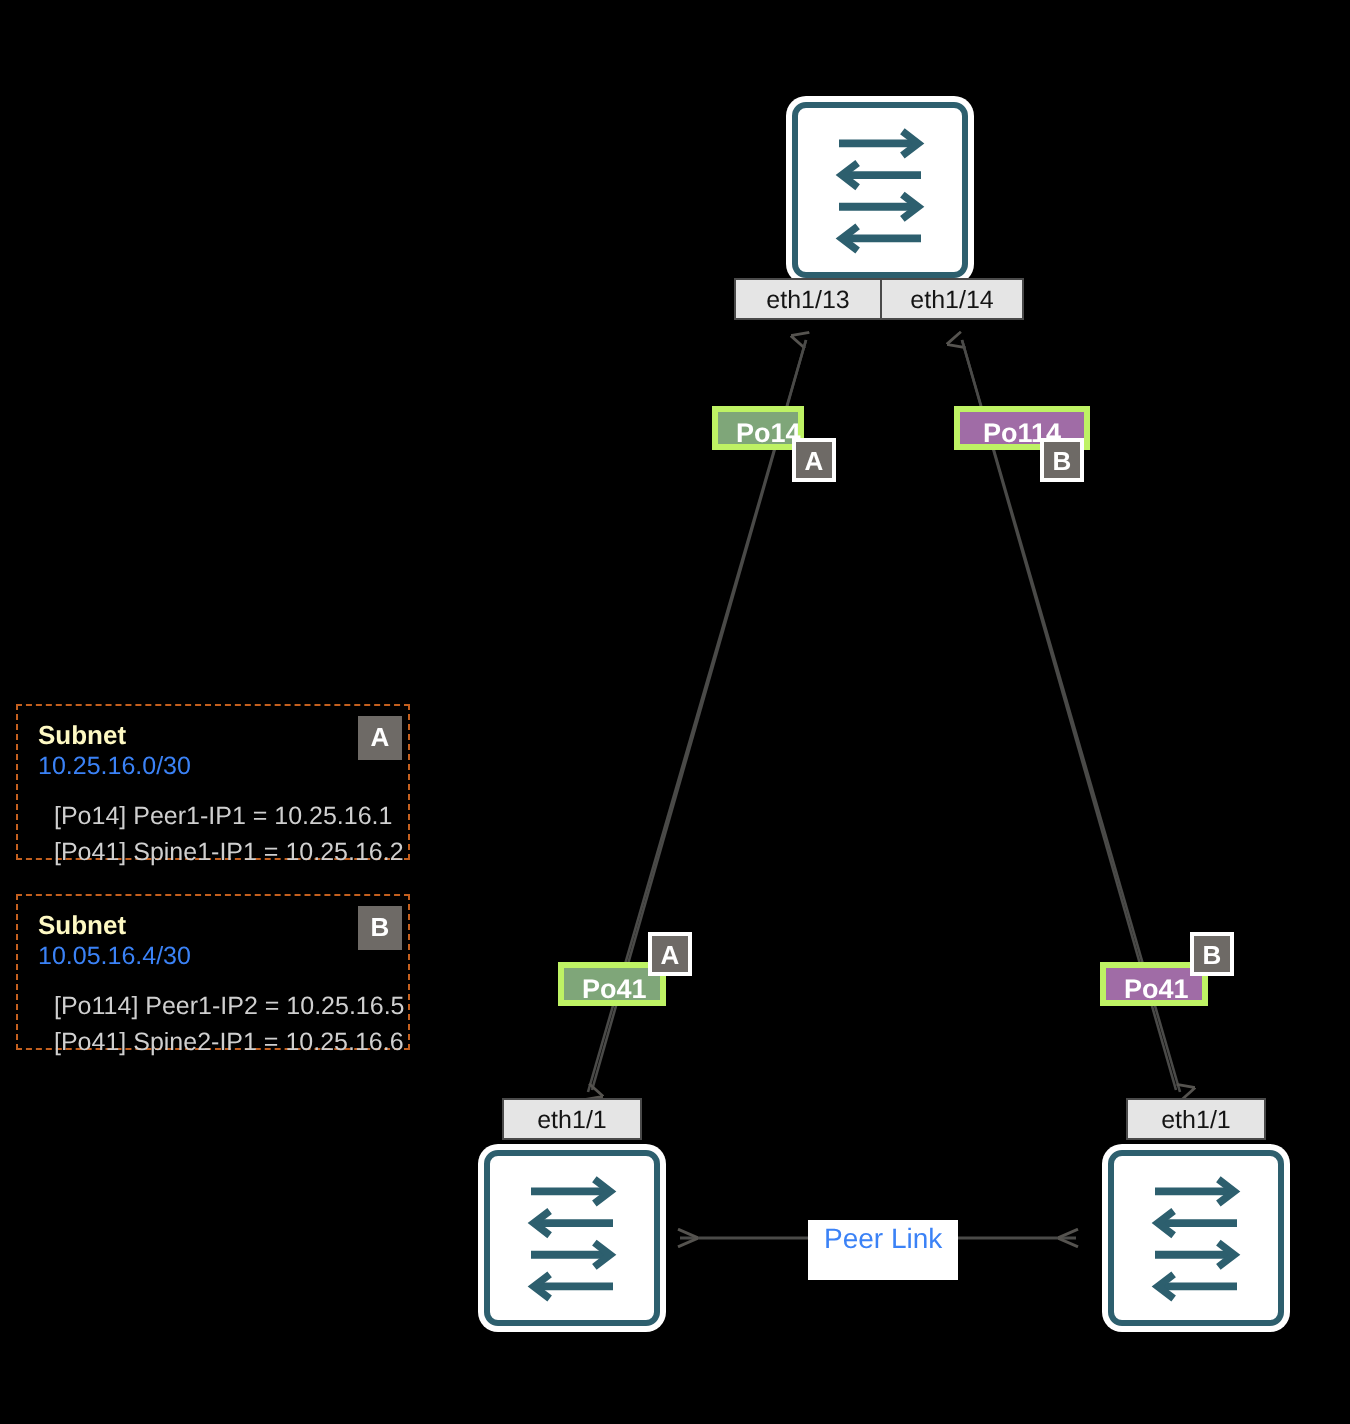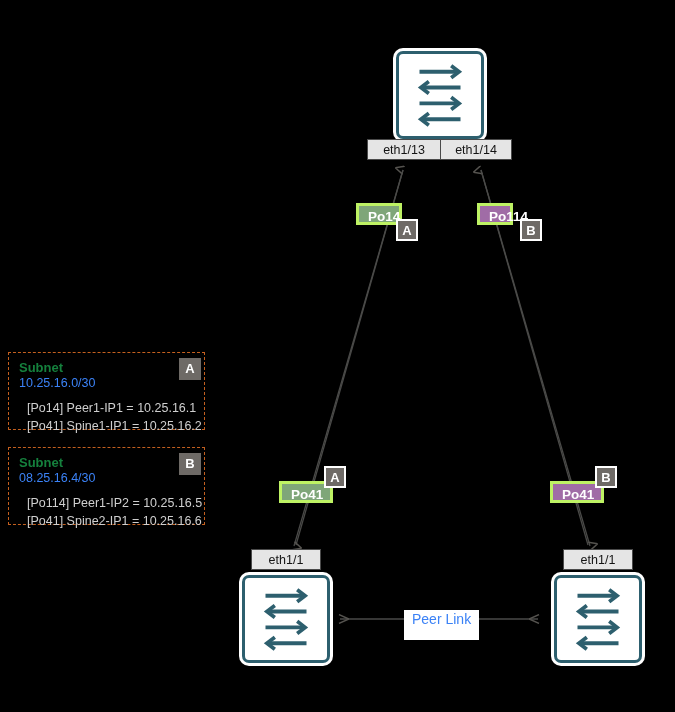--- a/index.html
+++ b/index.html
@@ -114,21 +114,21 @@
   }
 
   
   .subnet {
     position: absolute;
     border: 1px dashed #c4601f;
     box-sizing: border-box;
     padding: 7px 10px 8px 10px;
   }
   .subnet-title {
-    color: #15803d;
+    color: #fef9c3;
     font-weight: 700;
     font-size: 13px;
     line-height: 15px;
   }
   .subnet-cidr {
     color: #3b82f6;
     font-size: 12.5px;
     line-height: 17px;
   }
   .subnet-lines { margin-top: 7px; }
@@ -187,21 +187,21 @@
       </g>
     </svg>
   </div>
 
   <div class="port" style="left:367px; top:139px; width:74px;">eth1/13</div>
   <div class="port" style="left:440px; top:139px; width:72px;">eth1/14</div>
 
   <div class="po po-green" style="left:356px; top:203px; width:46px;">Po14</div>
   <div class="badge" style="left:396px; top:219px;">A</div>
 
-  <div class="po po-purple" style="left:477px; top:203px; width:36px;">Po114</div>
+  <div class="po po-purple" style="left:477px; top:203px; width:68px;">Po114</div>
   <div class="badge" style="left:520px; top:219px;">B</div>
 
   <div class="po po-green" style="left:279px; top:481px; width:54px;">Po41</div>
   <div class="badge" style="left:324px; top:466px;">A</div>
 
   <div class="po po-purple" style="left:550px; top:481px; width:54px;">Po41</div>
   <div class="badge" style="left:595px; top:466px;">B</div>
 
   <div class="port" style="left:251px; top:549px; width:70px;">eth1/1</div>
   <div class="switch" style="left:242px; top:575px;">
@@ -242,21 +242,21 @@
     <div class="subnet-cidr">10.25.16.0/30</div>
     <div class="subnet-lines">
       <div class="subnet-line">[Po14] Peer1-IP1 = 10.25.16.1</div>
       <div class="subnet-line">[Po41] Spine1-IP1 = 10.25.16.2</div>
     </div>
     <div class="badge-plain" style="left:170px; top:5px;">A</div>
   </div>
 
   <div class="subnet" style="left:8px; top:447px; width:197px; height:78px;">
     <div class="subnet-title">Subnet</div>
-    <div class="subnet-cidr">08.25.16.4/30</div>
+    <div class="subnet-cidr">10.05.16.4/30</div>
     <div class="subnet-lines">
       <div class="subnet-line">[Po114] Peer1-IP2 = 10.25.16.5</div>
       <div class="subnet-line">[Po41] Spine2-IP1 = 10.25.16.6</div>
     </div>
     <div class="badge-plain" style="left:170px; top:5px;">B</div>
   </div>
 
 </div>
 
 </body></html>

